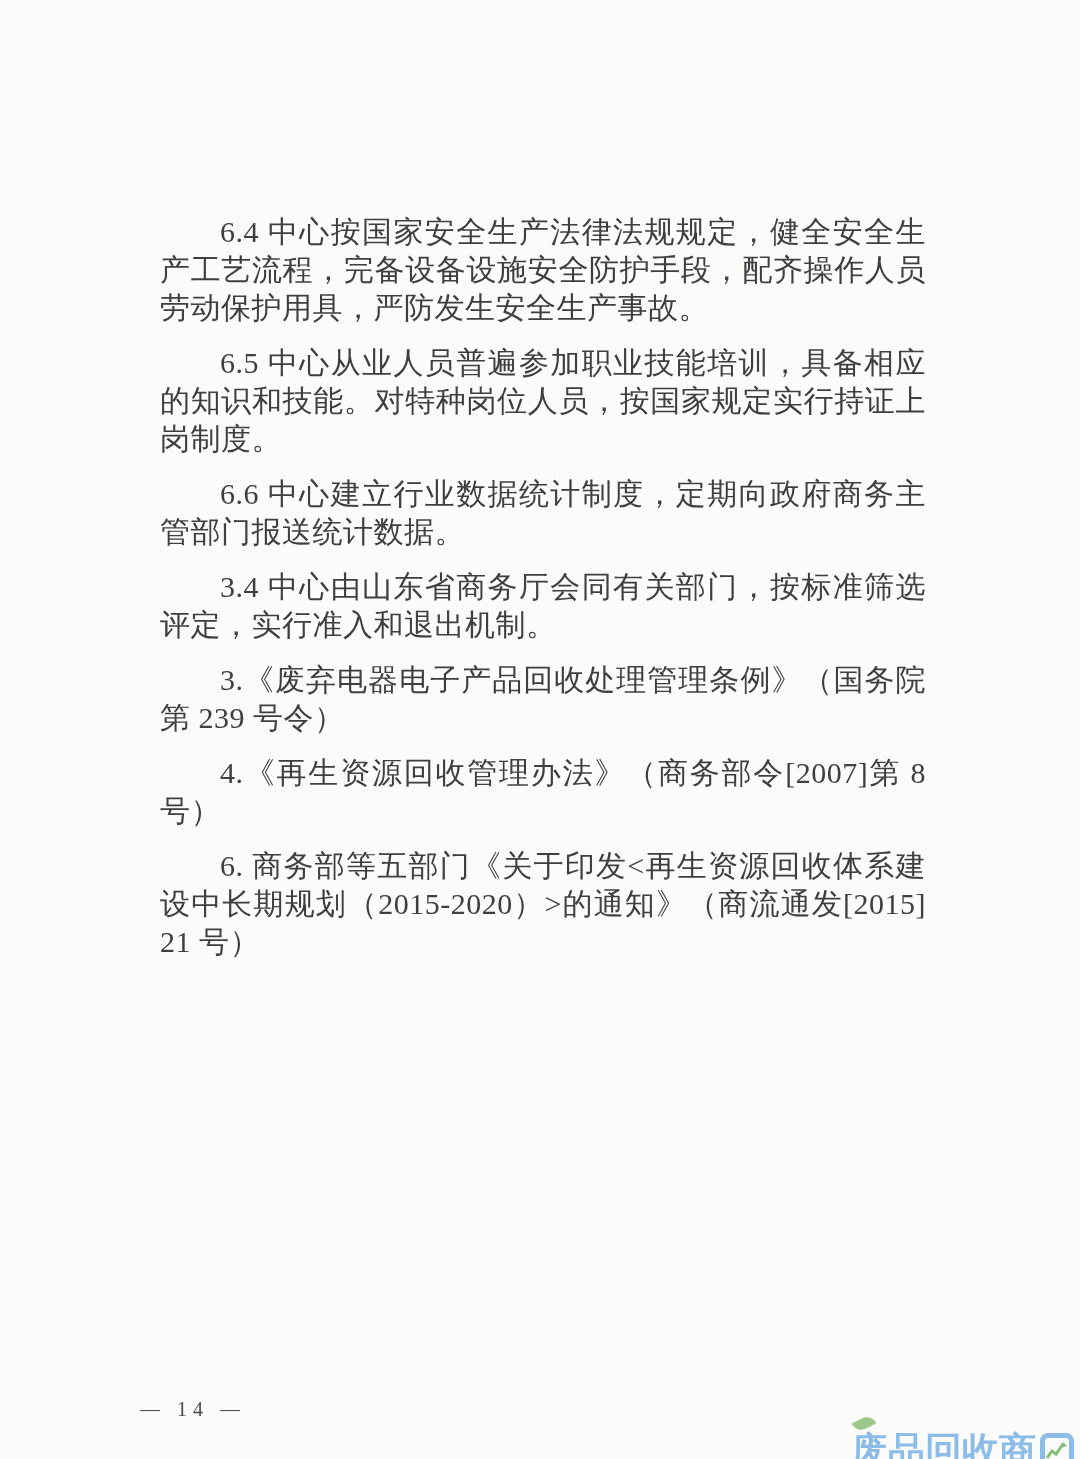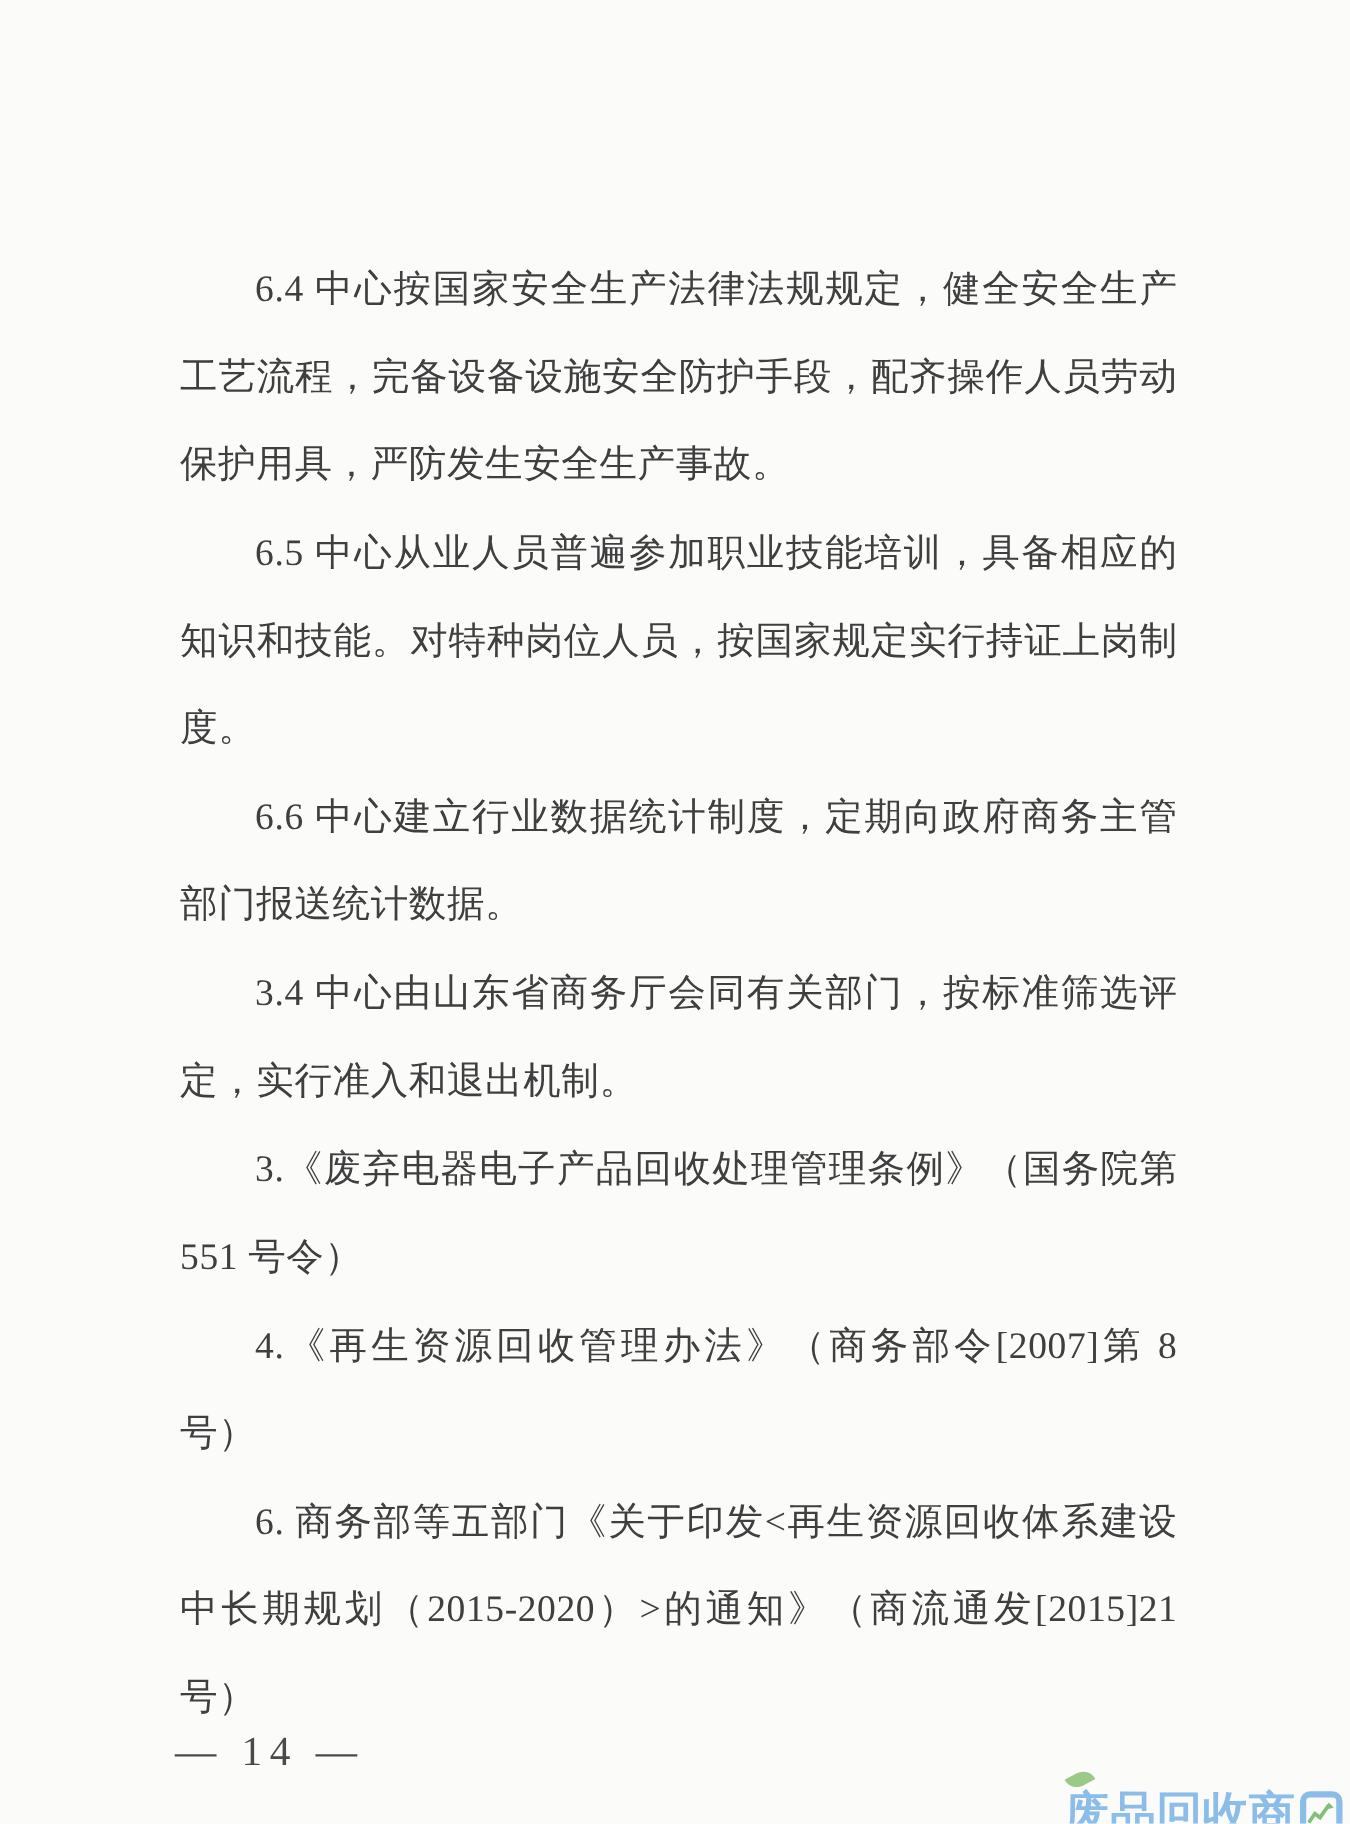--- a/index.html
+++ b/index.html
@@ -16,36 +16,36 @@
     font-family: "Liberation Serif", "DejaVu Serif", serif;
     color: #3f3f3f;
   }
   .content {
     position: absolute;
     top: 196px;
     left: 143px;
     width: 800px;
   }
   .para {
-    margin: 1px;
+    margin: 17px;
     font-size: 30px;
-    line-height: 70px;
+    line-height: 38px;
     text-align: justify;
     text-indent: 2em;
     letter-spacing: 0.5px;
     word-break: break-all;
   }
   .refs-heading {
     margin-top: 46px;
   }
   .footer {
     position: absolute;
     left: 140px;
     bottom: 38px;
-    font-size: 33px;
+    font-size: 20px;
     color: #4a4a4a;
     letter-spacing: 6px;
   }
   .watermark {
     position: absolute;
     right: 6px;
     bottom: -10px;
     display: flex;
     align-items: flex-end;
     line-height: 1;
@@ -97,21 +97,21 @@
 <body>
 
 <div class="page">
 
   <div class="content">
     <p class="para">6.4 中心按国家安全生产法律法规规定，健全安全生产工艺流程，完备设备设施安全防护手段，配齐操作人员劳动保护用具，严防发生安全生产事故。</p>
     <p class="para">6.5 中心从业人员普遍参加职业技能培训，具备相应的知识和技能。对特种岗位人员，按国家规定实行持证上岗制度。</p>
     <p class="para">6.6 中心建立行业数据统计制度，定期向政府商务主管部门报送统计数据。</p>
     <p class="para">3.4 中心由山东省商务厅会同有关部门，按标准筛选评定，实行准入和退出机制。</p>
 
-    <p class="para">3.《废弃电器电子产品回收处理管理条例》（国务院第 551 号令）</p>
+    <p class="para">3.《废弃电器电子产品回收处理管理条例》（国务院第 239 号令）</p>
     <p class="para">4.《再生资源回收管理办法》（商务部令[2007]第 8 号）</p>
     <p class="para">6. 商务部等五部门《关于印发&lt;再生资源回收体系建设中长期规划（2015-2020）&gt;的通知》（商流通发[2015]21 号）</p>
 
   </div>
 
   <div class="footer">
     <span>— 14 —</span>
   </div>
 
   <div class="watermark">

